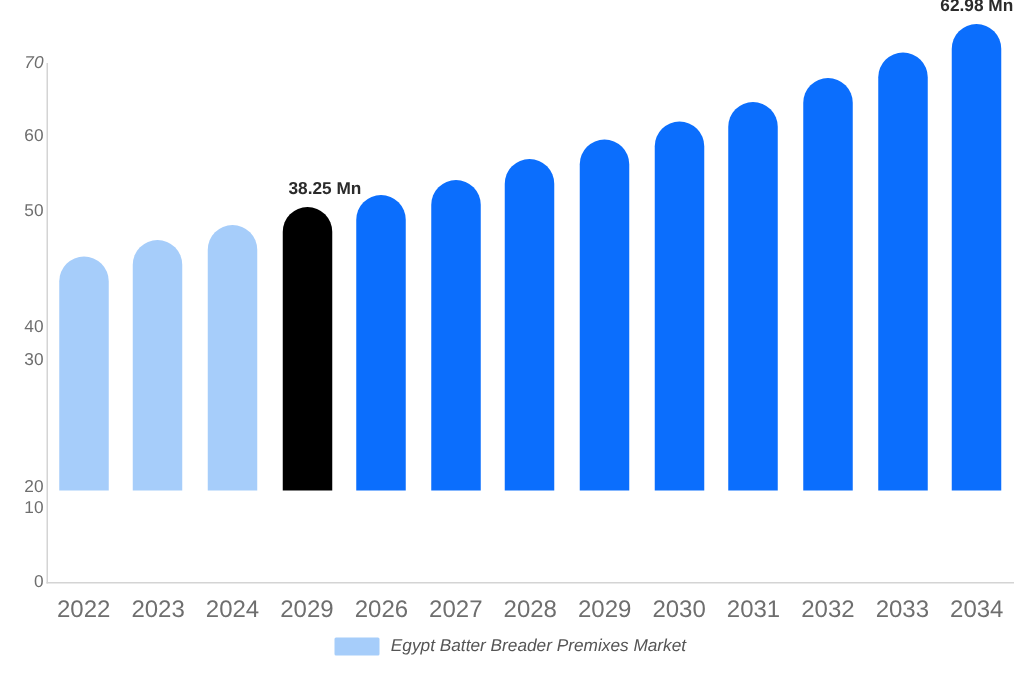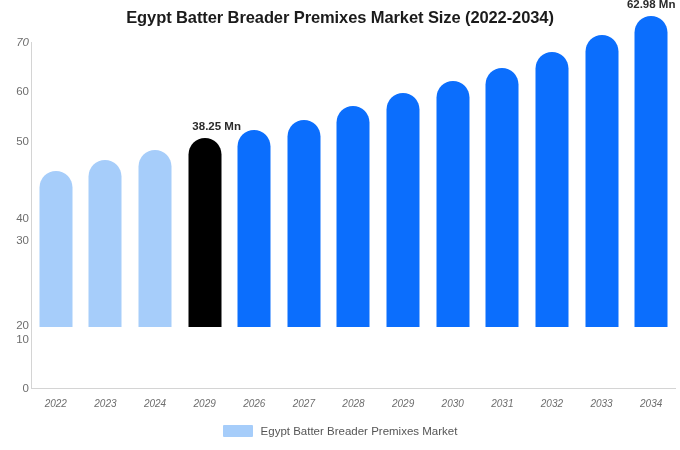--- a/index.html
+++ b/index.html
@@ -84,50 +84,49 @@
     white-space: nowrap;
     font-size: 11.5px;
     font-weight: bold;
     color: #2b2b2b;
   }
   .x-tick-label {
     position: absolute;
     top: 398px;
     width: 49.6px;
     text-align: center;
-    font-size: 10px;
+    font-size: 16px;
     color: #6e6e6e;
-    font-style: italic;
   }
   #legend {
     position: absolute;
     left: 0;
     top: 425px;
     width: 680px;
     display: flex;
     justify-content: center;
     align-items: center;
     gap: 8px;
   }
   #legend-swatch {
     width: 30px;
     height: 12px;
     border-radius: 1px;
   }
   #legend-label {
     font-size: 11.5px;
     color: #555555;
+    font-style: italic;
   }
 </style>
 </head>
 <body>
 
 <div id="chart-root">
 
-  <div id="chart-title">Egypt Batter Breader Premixes Market Size (2022-2034)</div>
 
   <div id="y-axis-line"></div>
   <div id="x-axis-line"></div>
 
   <div id="y-ticks">
       <div class="y-tick-wrap" style="top: 388px;">0</div>
       <div class="y-tick-wrap" style="top: 338.571px;">10</div>
       <div class="y-tick-wrap" style="top: 289.143px; margin-top: 36px;">20</div>
       <div class="y-tick-wrap" style="top: 239.714px;">30</div>
       <div class="y-tick-wrap" style="top: 190.286px; margin-top: 28px;">40</div>

